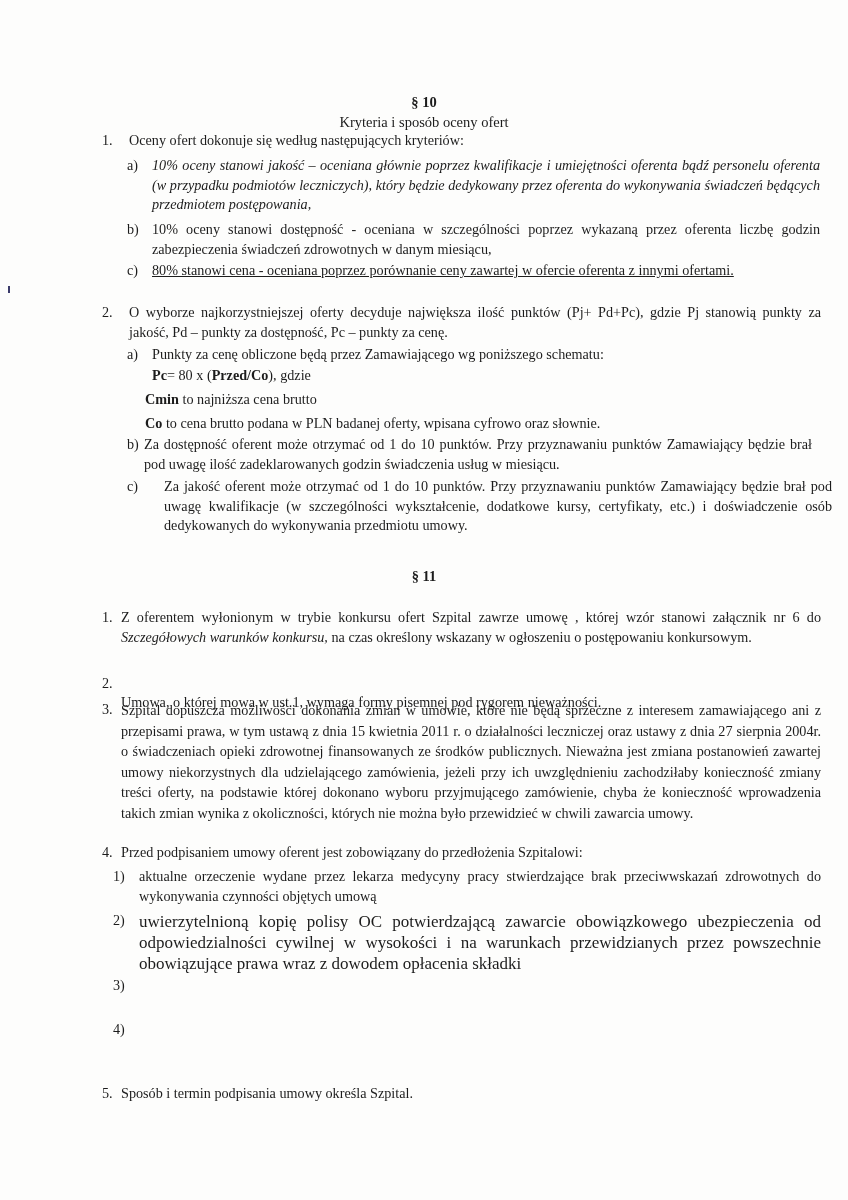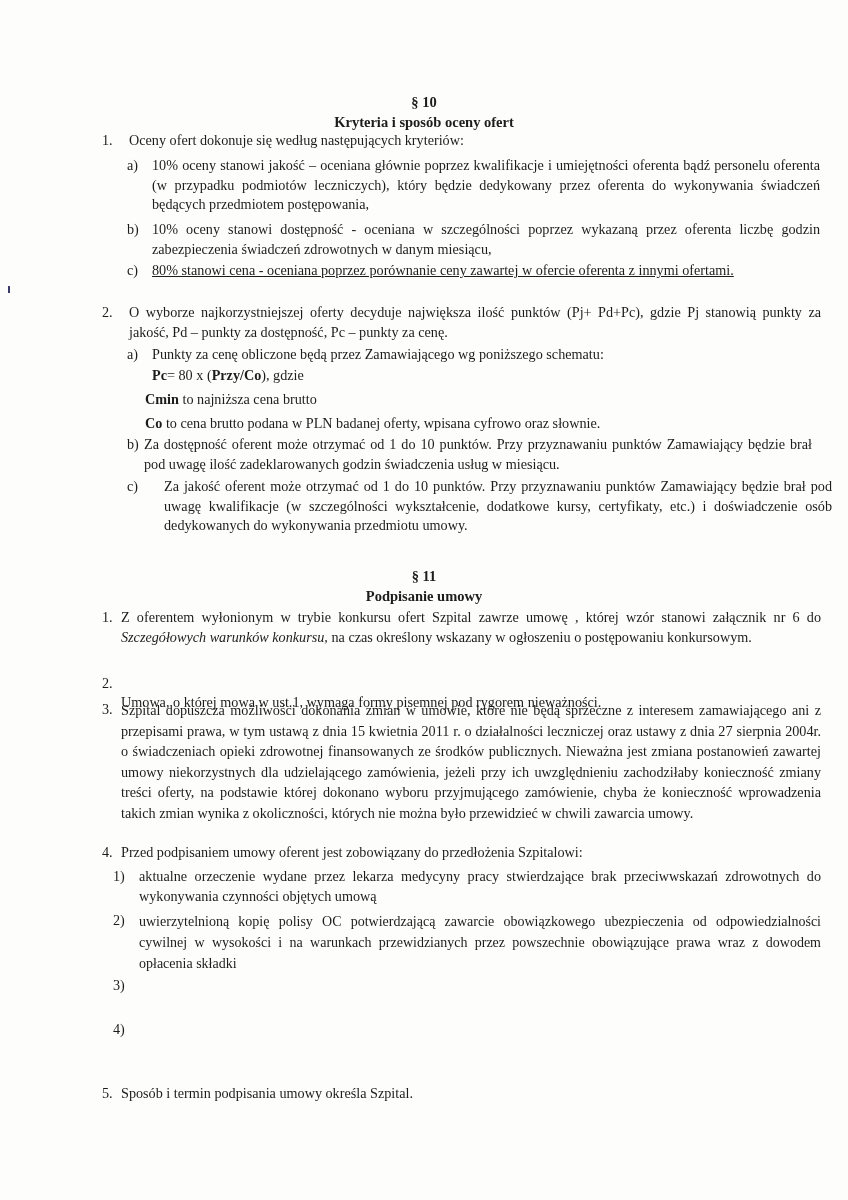--- a/index.html
+++ b/index.html
@@ -2,91 +2,90 @@
 <html><head>
 <meta charset="utf-8">
 <style>
   html, body { margin: 0; padding: 0; }
   body {
     width: 848px; height: 1200px; background: #fdfdfc; position: relative; overflow: hidden;
     font-family: "Liberation Serif", serif; color: #1c1c1c; font-size: 14.2px; line-height: 19.6px;
   }
   .page { position: absolute; left: 0; top: 0; width: 848px; height: 946px; }
   .sec-num { position: absolute; left: 0; width: 848px; text-align: center; font-weight: bold; font-size: 14.5px; }
-  .sec-title { position: absolute; left: 0; width: 848px; text-align: center; font-weight: bold; font-size: 14.5px; }
+  .sec-title { position: absolute; left: 0; width: 848px; text-align: center; font-weight: normal; font-size: 14.5px; }
   .item { position: absolute; text-align: justify; text-align-last: left; }
   .marker { position: absolute; }
   .edge-mark { position: absolute; left: 8px; top: 286px; width: 2px; height: 7px; background: #3a3a6a; }
   b.inline { font-weight: bold; }
   i.inline { font-style: italic; }
 </style>
 </head>
 <body>
 
 <div class="page">
   <div class="edge-mark"></div>
 
   <div class="sec-num" style="top:93px;">§ 10</div>
   <div class="sec-title" style="top:113px;">Kryteria i sposób oceny ofert</div>
 
   <span class="marker" style="left:102px; top:131px;">1.</span>
   <div class="item" style="left:129px; top:131px; width:670px;">Oceny ofert dokonuje się według następujących kryteriów:</div>
 
   <span class="marker" style="left:127px; top:156px;">a)</span>
-  <div class="item" style="left:152px; top:156px; width:668px;">10% oceny stanowi jakość – oceniana głównie poprzez kwalifikacje i umiejętności oferenta bądź personelu oferenta (w przypadku podmiotów leczniczych), który będzie dedykowany przez oferenta do wykonywania świadczeń będących przedmiotem postępowania,</div>
+  <div class="item" style="left:152px; top:156px; width:668px;font-style:italic;">10% oceny stanowi jakość – oceniana głównie poprzez kwalifikacje i umiejętności oferenta bądź personelu oferenta (w przypadku podmiotów leczniczych), który będzie dedykowany przez oferenta do wykonywania świadczeń będących przedmiotem postępowania,</div>
 
   <span class="marker" style="left:127px; top:220px;">b)</span>
   <div class="item" style="left:152px; top:220px; width:668px;">10% oceny stanowi dostępność - oceniana w szczególności poprzez wykazaną przez oferenta liczbę godzin zabezpieczenia świadczeń zdrowotnych w danym miesiącu,</div>
 
   <span class="marker" style="left:127px; top:261px;">c)</span>
   <div class="item" style="left:152px; top:261px; width:668px;text-decoration:underline;">80% stanowi cena - oceniana poprzez porównanie ceny zawartej w ofercie oferenta z innymi ofertami.</div>
 
   <span class="marker" style="left:102px; top:303px;">2.</span>
   <div class="item" style="left:129px; top:303px; width:692px;">O wyborze najkorzystniejszej oferty decyduje największa ilość punktów (Pj+ Pd+Pc), gdzie Pj stanowią punkty za jakość, Pd – punkty za dostępność, Pc – punkty za cenę.</div>
 
   <span class="marker" style="left:127px; top:345px;">a)</span>
   <div class="item" style="left:152px; top:345px; width:668px;">Punkty za cenę obliczone będą przez Zamawiającego wg poniższego schematu:</div>
   <div class="item" style="left:152px; top:366px; width:668px;">
-    <b class="inline">Pc</b><span>= 80 x (</span><b class="inline">Przy/Co</b><span>), gdzie</span>
+    <b class="inline">Pc</b><span>= 80 x (</span><b class="inline">Przed/Co</b><span>), gdzie</span>
   </div>
   <div class="item" style="left:145px; top:390px; width:668px;">
     <b class="inline">Cmin</b><span> to najniższa cena brutto</span>
   </div>
   <div class="item" style="left:145px; top:414px; width:668px;">
     <b class="inline">Co</b><span> to cena brutto podana w PLN badanej oferty, wpisana cyfrowo oraz słownie.</span>
   </div>
 
   <span class="marker" style="left:127px; top:435px;">b)</span>
   <div class="item" style="left:144px; top:435px; width:668px;">Za dostępność oferent może otrzymać od 1 do 10 punktów. Przy przyznawaniu punktów Zamawiający będzie brał pod uwagę ilość zadeklarowanych godzin świadczenia usług  w miesiącu.</div>
 
   <span class="marker" style="left:127px; top:477px;">c)</span>
   <div class="item" style="left:152px; top:477px; width:668px;margin-left:12px;">Za jakość oferent może otrzymać od 1 do 10 punktów. Przy przyznawaniu punktów Zamawiający będzie brał pod uwagę kwalifikacje (w szczególności wykształcenie, dodatkowe kursy, certyfikaty, etc.) i doświadczenie osób dedykowanych do wykonywania przedmiotu umowy.</div>
 
   <div class="sec-num" style="top:567px;">§ 11</div>
-  <div class="sec-title" style="top:587px;">Podpisanie umowy</div>
 
   <span class="marker" style="left:102px; top:608px;">1.</span>
   <div class="item" style="left:121px; top:608px; width:700px;">
     <span>Z oferentem wyłonionym w trybie konkursu ofert Szpital zawrze umowę , której wzór stanowi załącznik nr 6 do </span><i class="inline">Szczegółowych warunków konkursu,</i><span> na czas określony wskazany w ogłoszeniu o postępowaniu konkursowym.</span>
   </div>
 
   <span class="marker" style="left:102px; top:674px;">2.</span>
   <div class="item" style="left:121px; top:674px; width:700px;margin-top:19px;">Umowa, o której mowa w ust.1, wymaga formy pisemnej pod rygorem nieważności.</div>
 
   <span class="marker" style="left:102px; top:700px;">3.</span>
   <div class="item" style="left:121px; top:700px; width:700px; line-height:20.6px;">Szpital dopuszcza możliwości dokonania zmian w umowie, które nie będą sprzeczne z interesem zamawiającego ani z przepisami prawa, w tym ustawą z dnia 15 kwietnia 2011 r. o działalności leczniczej oraz ustawy z dnia 27 sierpnia 2004r. o świadczeniach opieki zdrowotnej finansowanych ze środków publicznych. Nieważna jest zmiana postanowień zawartej umowy niekorzystnych dla udzielającego zamówienia, jeżeli przy ich uwzględnieniu zachodziłaby konieczność zmiany treści oferty, na podstawie której dokonano wyboru przyjmującego zamówienie, chyba że konieczność wprowadzenia takich zmian wynika z okoliczności, których nie można było przewidzieć w chwili zawarcia umowy.</div>
 
   <span class="marker" style="left:102px; top:843px;">4.</span>
   <div class="item" style="left:121px; top:843px; width:700px;">Przed podpisaniem umowy oferent jest zobowiązany do przedłożenia Szpitalowi:</div>
 
   <span class="marker" style="left:113px; top:867px;">1)</span>
   <div class="item" style="left:139px; top:867px; width:682px;">aktualne orzeczenie wydane przez lekarza medycyny pracy stwierdzające brak przeciwwskazań zdrowotnych do wykonywania czynności objętych umową</div>
 
   <span class="marker" style="left:113px; top:911px;">2)</span>
-  <div class="item" style="left:139px; top:911px; width:682px; font-size:14px; line-height:21px;">uwierzytelnioną kopię polisy OC potwierdzającą zawarcie obowiązkowego ubezpieczenia od odpowiedzialności cywilnej w wysokości i na warunkach przewidzianych przez powszechnie obowiązujące prawa wraz z dowodem opłacenia składki</div>
+  <div class="item" style="left:139px; top:911px; width:682px; font-size:17px; line-height:21px;">uwierzytelnioną kopię polisy OC potwierdzającą zawarcie obowiązkowego ubezpieczenia od odpowiedzialności cywilnej w wysokości i na warunkach przewidzianych przez powszechnie obowiązujące prawa wraz z dowodem opłacenia składki</div>
 
   <span class="marker" style="left:113px; top:976px;">3)</span>
 
   <span class="marker" style="left:113px; top:1020px;">4)</span>
 
   <span class="marker" style="left:102px; top:1084px;">5.</span>
   <div class="item" style="left:121px; top:1084px; width:700px;">Sposób i termin podpisania umowy określa Szpital.</div>
 </div>
 
 </body></html>

